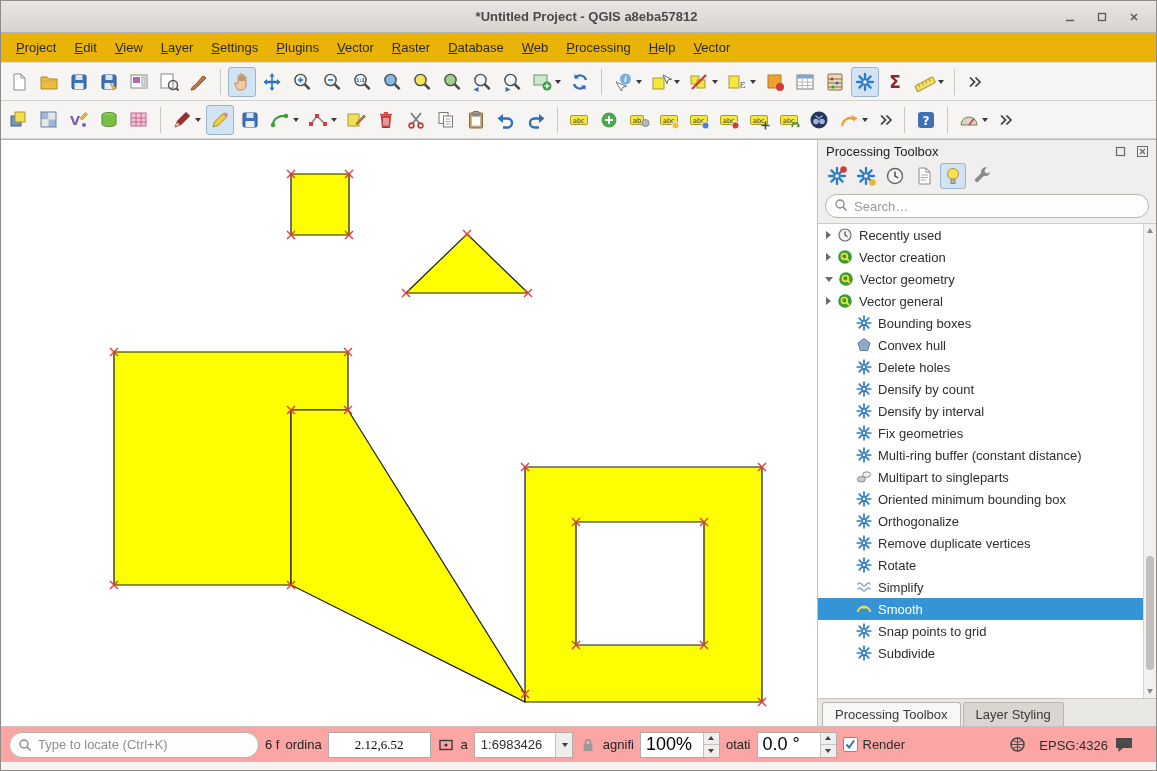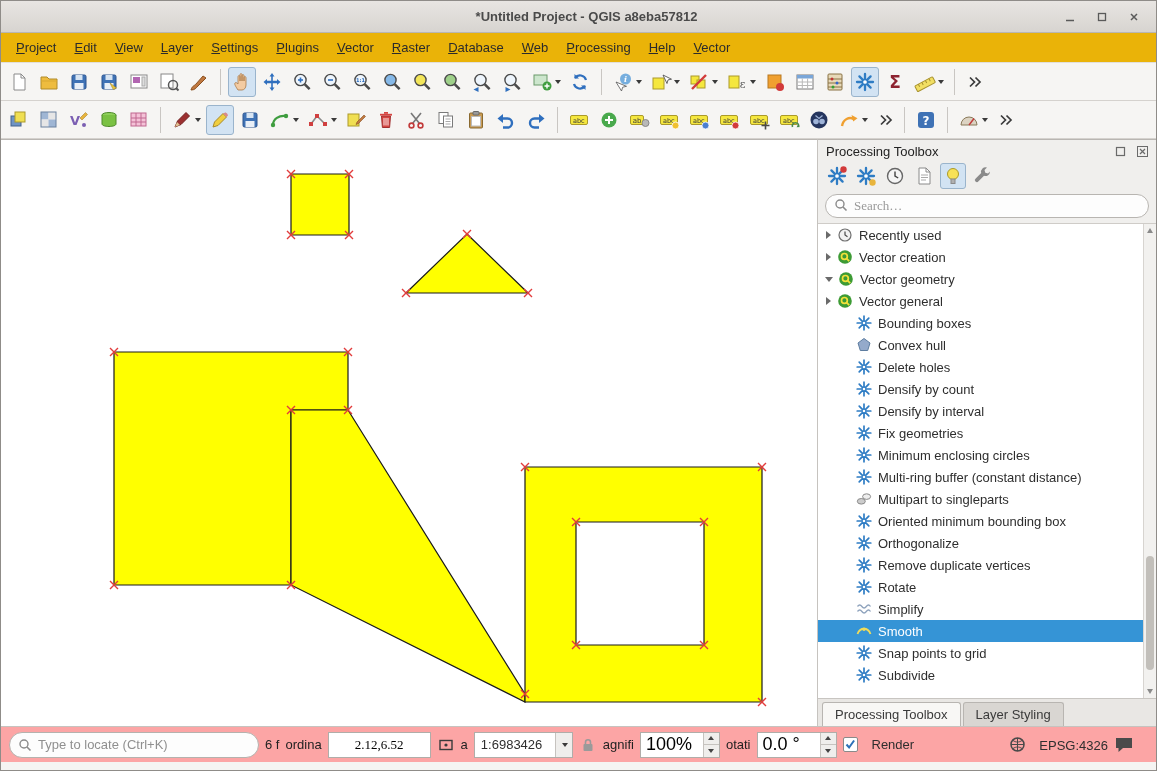--- a/index.html
+++ b/index.html
@@ -31,21 +31,21 @@
   .main { display:flex; height:587px; }
   .canvas { width:816px; height:587px; background:#ffffff; border-top:1px solid #b9b6b2; }
   .panel { width:341px; display:flex; flex-direction:column; background:#f0efed; border-left:1px solid #c6c3bf; border-top:1px solid #b9b6b2; }
   .panel-header { display:flex; align-items:center; padding:3px 6px 2px 8px; }
   .panel-title { font-size:13px; color:#232323; }
   .phbtns { margin-left:auto; display:flex; gap:6px; }
   .phbtn { width:16px; height:16px; display:flex; align-items:center; justify-content:center; }
   .panel-toolbar { display:flex; align-items:center; gap:3px; padding:2px 6px 3px 6px; }
   .panel-toolbar .tbtn { padding:1px; }
   .panel-search { display:flex; align-items:center; height:24px; margin:2px 7px 5px 7px; background:#fdfdfd; border:1px solid #b8b5b1; border-radius:12px; padding:0 8px; }
-  .srch-input { border:none; outline:none; background:transparent; flex:1; font-size:13px; padding-left:6px; font-family:Liberation Serif, serif; }
+  .srch-input { border:none; outline:none; background:transparent; flex:1; font-size:13px; padding-left:6px; font-family:Liberation Sans, sans-serif; }
   .srch-input::placeholder { color:#9a9a9a; }
   .treewrap { flex:1; position:relative; background:#ffffff; border-top:1px solid #cfccc8; }
   .tree { position:absolute; top:0; left:0; right:13px; bottom:0; overflow:hidden; }
   .trow { height:22px; display:flex; align-items:center; white-space:nowrap; }
   .trow.leaf { padding-left:38px; }
   .trow.sel { background:#3594d6; color:#ffffff; }
   .exp { width:0; height:0; border-top:4px solid transparent; border-bottom:4px solid transparent; border-left:5px solid #6a6a6a; margin:0 6px 0 8px; }
   .exp.open { border-left:4px solid transparent; border-right:4px solid transparent; border-top:5px solid #6a6a6a; border-bottom:none; margin:0 5px 0 7px; }
   .ticn { display:flex; margin-right:6px; }
   .tlabel { overflow:hidden; text-overflow:clip; }
@@ -70,21 +70,21 @@
   .sb-combo { display:flex; align-items:center; height:26px; border:1px solid #b0ada9; background:#fff; flex:none; }
   .sb-combo .val { padding:0 6px; width:80px; }
   .combo-arrow { width:17px; align-self:stretch; display:flex; align-items:center; justify-content:center; border-left:1px solid #c6c3bf; background:#efeeec; }
   .sb-spin { display:flex; height:26px; border:1px solid #b0ada9; background:#fff; flex:none; }
   .spin-input { border:none; outline:none; width:62px; padding:0 5px; font-size:18px; font-family:inherit; }
   .spin-btns { width:16px; display:flex; flex-direction:column; border-left:1px solid #c6c3bf; }
   .spin-up,.spin-down { flex:1; display:flex; align-items:center; justify-content:center; background:#efeeec; }
   .spin-up { border-bottom:1px solid #c6c3bf; }
   .up-arrow { width:0; height:0; border-left:3px solid transparent; border-right:3px solid transparent; border-bottom:4px solid #444; }
   .down-arrow { width:0; height:0; border-left:3px solid transparent; border-right:3px solid transparent; border-top:4px solid #444; }
-  .render-wrap { display:flex; align-items:center; gap:14px; flex:none; }
+  .render-wrap { display:flex; align-items:center; gap:5px; flex:none; }
   .cbx { width:15px; height:15px; background:#fff; border:1px solid #8a8a8a; border-radius:2px; display:flex; align-items:center; justify-content:center; }
   .crs { display:flex; align-items:flex-end; gap:13px; margin-left:auto; flex:none; }
   .msg { flex:none; display:flex; margin-right:14px; }
 </style>
 </head>
 <body>
 
 <div class="window">
 
   <div class="titlebar">
@@ -886,29 +886,20 @@
               </span>
               <span class="tlabel">Fix geometries</span>
             </div>
             <div class="trow leaf">
               <span class="ticn">
                 <svg width="16" height="16" viewBox="0 0 16 16">
                   <path d="M8 1.2v13.6M1.2 8h13.6M3.2 3.2l9.6 9.6M12.8 3.2L3.2 12.8" stroke="#2e7cc4" stroke-width="1.7" stroke-linecap="round"></path>
                   <circle cx="8" cy="8" r="1.9" fill="#fff" stroke="#2e7cc4" stroke-width="1.1"></circle>
                 </svg>
               </span>
-              <span class="tlabel">Minimum enclosing circles</span>
-            </div>
-            <div class="trow leaf">
-              <span class="ticn">
-                <svg width="16" height="16" viewBox="0 0 16 16">
-                  <path d="M8 1.2v13.6M1.2 8h13.6M3.2 3.2l9.6 9.6M12.8 3.2L3.2 12.8" stroke="#2e7cc4" stroke-width="1.7" stroke-linecap="round"></path>
-                  <circle cx="8" cy="8" r="1.9" fill="#fff" stroke="#2e7cc4" stroke-width="1.1"></circle>
-                </svg>
-              </span>
               <span class="tlabel">Multi-ring buffer (constant distance)</span>
             </div>
             <div class="trow leaf">
               <span class="ticn">
                 <svg width="16" height="16" viewBox="0 0 16 16">
                   <ellipse cx="5.3" cy="10.3" rx="4" ry="2.8" fill="#cccccc" stroke="#8a8a8a"></ellipse>
                   <ellipse cx="10.6" cy="5.6" rx="4" ry="2.8" fill="#eeeeee" stroke="#8a8a8a"></ellipse>
                 </svg>
               </span>
               <span class="tlabel">Multipart to singleparts</span>

